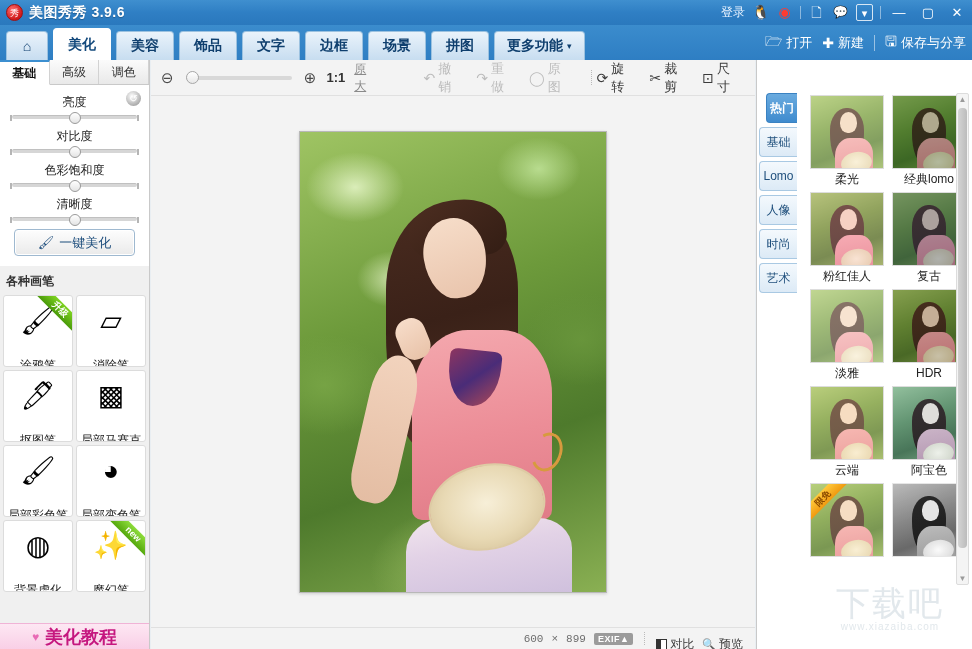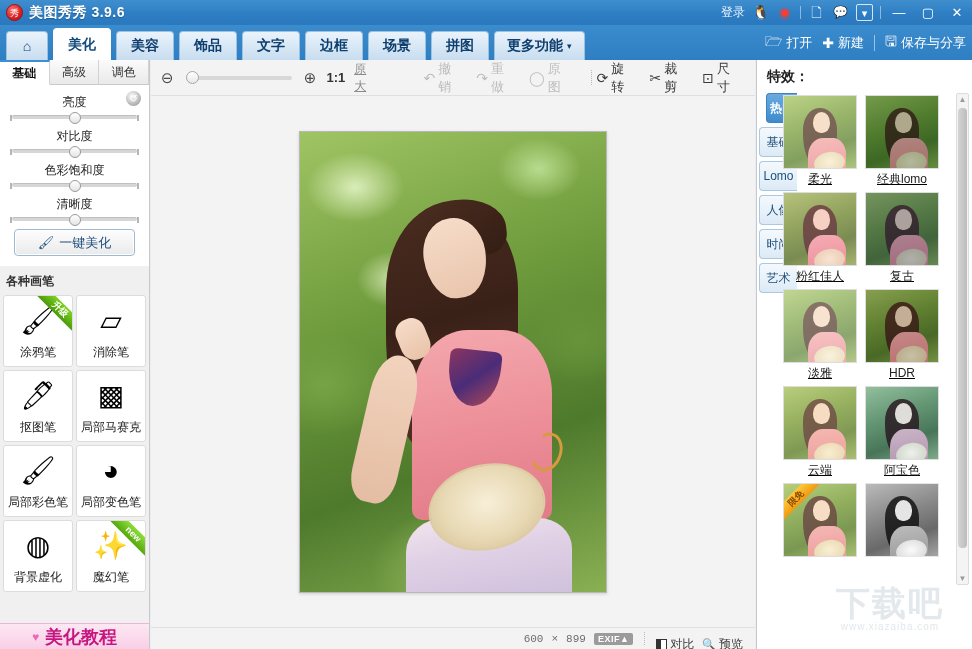--- a/index.html
+++ b/index.html
@@ -115,21 +115,21 @@
     font-size: 13px; color: #1d4d7c; cursor: default;
   }
   #brush-title { font-size: 12px; font-weight: bold; color: #333; padding: 7px 6px 5px 6px; }
   #brush-grid { display: grid; grid-template-columns: 1fr 1fr; gap: 3px; padding: 0 3px; }
   .brush-cell {
     height: 72px; background: #ffffff; border: 1px solid #dcdcdc; border-radius: 3px;
     display: flex; flex-direction: column; align-items: center; justify-content: flex-start;
     position: relative; overflow: hidden; cursor: default; padding-top: 7px;
   }
   .brush-ico { width: 36px; height: 36px; font-size: 28px; line-height: 36px; text-align: center; }
-  .brush-label { font-size: 12px; color: #222; margin-top: 5px; }
+  .brush-label { font-size: 12px; color: #222; margin-top: 18px; }
   .ribbon {
     position: absolute; right: -20px; top: 7px; width: 64px;
     transform: rotate(45deg); text-align: center;
     font-size: 9px; color: #fff; font-weight: bold; line-height: 13px;
   }
   .ribbon.green { background: linear-gradient(to bottom, #7ed321, #4a9a0a); }
   .ribbon.new { background: linear-gradient(to bottom, #8ddc3a, #55a80d); }
   #tutorial-bar {
     position: absolute; left: 0; bottom: 0; width: 149px; height: 26px;
     background: linear-gradient(to bottom, #fde7f3, #f9cfe6);
@@ -265,21 +265,21 @@
     background: linear-gradient(to bottom, #f4f9fd, #dceaf6);
     border: 1px solid #a9c9e3; border-right: none;
     display: flex; align-items: center; justify-content: center;
     font-size: 12px; color: #1f4f7c; cursor: default;
   }
   .rptab.active {
     background: linear-gradient(to bottom, #6aabdf, #3f8bce);
     color: #ffffff; border-color: #3a82c2; font-weight: bold; margin-left: 7px;
   }
   #fx-scroll {
-    position: absolute; left: 26px; top: 0; width: 158px; height: 500px; overflow: hidden; text-decoration: underline;
+    position: absolute; left: 53px; top: 0; width: 158px; height: 500px; overflow: hidden;
   }
   #fx-grid { display: grid; grid-template-columns: 1fr 1fr; gap: 4px 6px; padding-top: 2px; }
   .fx-cell { width: 74px; cursor: default; position: relative; }
   .fx-thumb {
     width: 74px; height: 74px; position: relative; overflow: hidden; border: 1px solid #ddd;
   }
   .fx-thumb .t-bg { position: absolute; inset: 0;
     background: linear-gradient(160deg, #9fc463 0%, #6d9a3b 40%, #4e7a2c 70%, #8ab053 100%); }
   .fx-thumb .t-hair { position: absolute; left: 19px; top: 12px; width: 34px; height: 56px;
     background: linear-gradient(165deg, #4a2c20, #33201a); border-radius: 16px 16px 12px 12px / 22px 22px 30px 30px; }
@@ -308,21 +308,21 @@
   #fx-scrollbar .sb-up { top: 0; } #fx-scrollbar .sb-down { bottom: 0; }
   #fx-thumbbar {
     position: absolute; left: 1px; top: 14px; width: 9px; height: 440px;
     background: linear-gradient(to right, #d4d4d4, #bcbcbc); border-radius: 4px; cursor: pointer;
   }
   #watermark {
     position: absolute; right: 8px; bottom: 10px; width: 148px; height: 62px;
     display: flex; flex-direction: column; align-items: center; justify-content: center;
     color: #e2e8ec; pointer-events: none;
   }
-  #watermark .wm-big { font-size: 34px; font-weight: bold; letter-spacing: 2px; line-height: 36px; }
+  #watermark .wm-big { font-size: 34px; font-weight: normal; letter-spacing: 2px; line-height: 36px; }
   #watermark .wm-small { font-size: 10px; letter-spacing: 1px; }
 </style>
 </head>
 <body>
 
 <div id="titlebar">
   <div id="logo-mark">秀</div>
   <div id="app-title">美图秀秀 3.9.6</div>
   <div id="title-right">
     <span class="tr-text">登录</span>
@@ -540,23 +540,20 @@
       <span>对比</span>
     </span>
     <span class="st-act">
       <span style="font-size:11px;">🔍</span>
       <span>预览</span>
     </span>
   </div>
 </div>
 
 <div id="rightpanel">
-  <div id="rp-header">
-    <span id="rp-title">特效：</span>
-  </div>
   <div id="rp-body">
     <div id="rp-sidetabs">
         <div class="rptab active">热门</div>
         <div class="rptab">基础</div>
         <div class="rptab">Lomo</div>
         <div class="rptab">人像</div>
         <div class="rptab">时尚</div>
         <div class="rptab">艺术</div>
       </div>
     <div id="fx-scroll">

